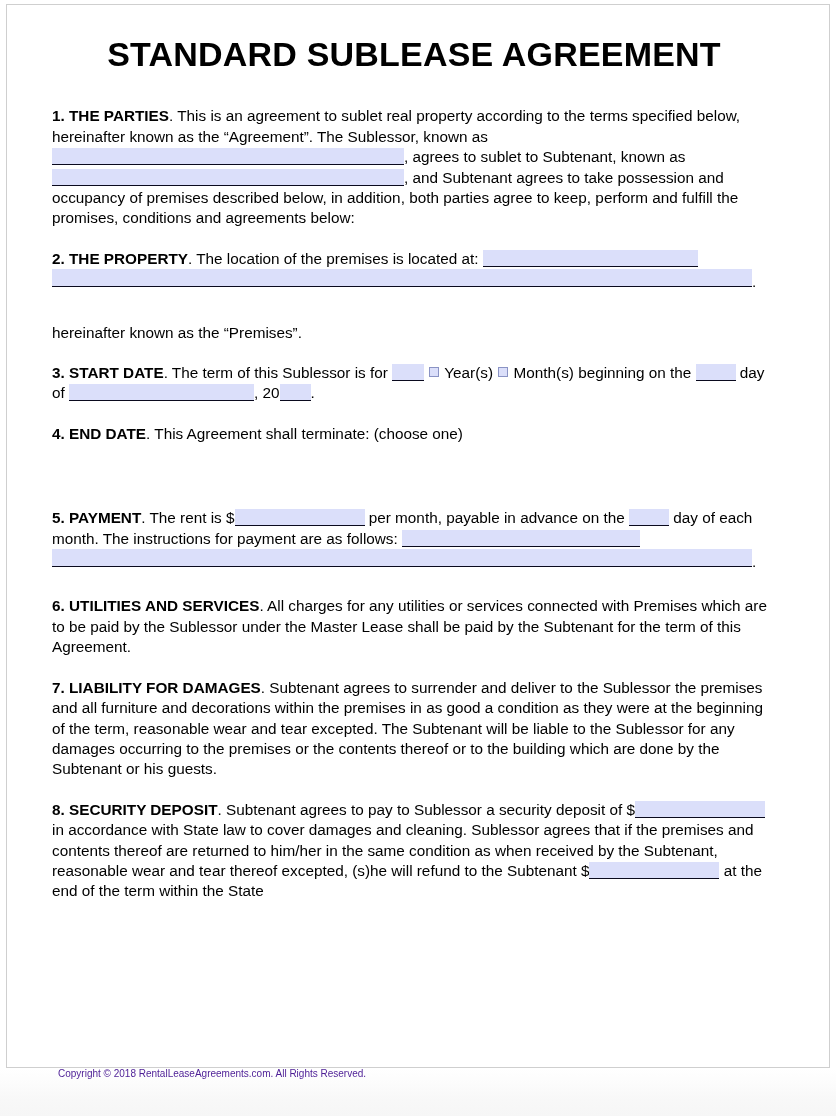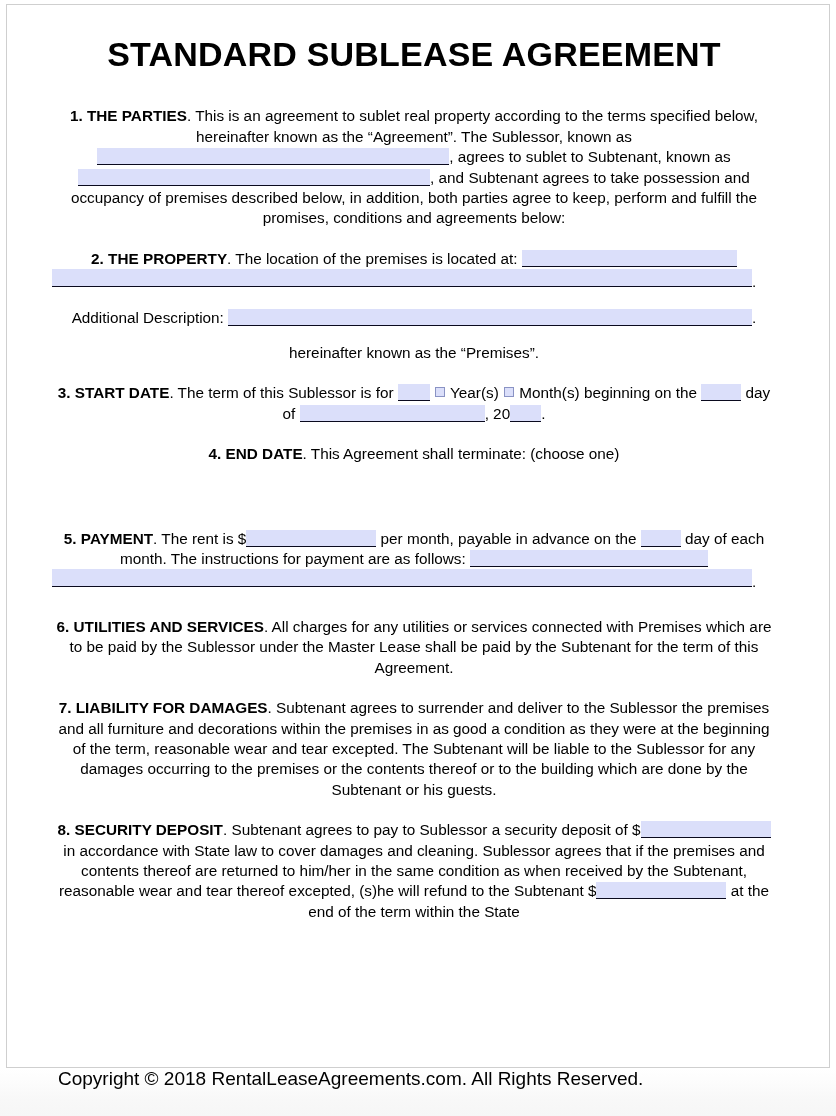--- a/index.html
+++ b/index.html
@@ -49,21 +49,21 @@
     font-weight: bold;
     letter-spacing: 0.2px;
     color: #000000;
     line-height: 1.1;
   }
 
   .para {
     font-size: 15.3px;
     line-height: 20.4px;
     color: #000000;
-    text-align: center;
+    text-align: left;
     margin: 0;
   }
   .sec-head { font-weight: bold; }
 
   
   .fld {
     display: inline-block;
     background: #dbdffa;
     border-bottom: 1.6px solid #0a0a1e;
     vertical-align: -3px;
@@ -103,22 +103,22 @@
   .gap-xs { height: 9px; }
   .gap-s  { height: 15px; }
   .gap-m  { height: 20px; }
   .gap-l  { height: 24px; }
 
   .footer {
     position: absolute;
     left: 58px;
     top: 1068px;
     font-family: "Liberation Sans", sans-serif;
-    font-size: 19px;
-    color: #000000;
+    font-size: 10px;
+    color: #4c1d95;
     white-space: nowrap;
   }
   .nowrap { white-space: nowrap; }
 </style>
 </head>
 <body>
 
 <div class="page">
   <div class="sheet"></div>
   <div class="bottom-band"></div>
@@ -138,22 +138,20 @@
     <div class="gap-m"></div>
 
     <p class="para"><span class="sec-head">2. THE PROPERTY</span><span>. The location of the premises is located at:</span>
       <span class="fld w-prop1"></span></p>
     <div style="position:relative;">
       <span class="fld-block" style="width:700px; display:inline-block;"></span><span class="para" style="font-size:15.3px;">.</span>
     </div>
 
     <div class="gap-s"></div>
 
-    <p class="para"><span>Additional Description:</span>
-      <span class="fld w-addl"></span><span>.</span></p>
 
     <div class="gap-s"></div>
 
     <p class="para">hereinafter known as the “Premises”.</p>
 
     <div class="gap-m"></div>
 
     <p class="para"><span class="sec-head">3. START DATE</span><span>. The term of this Sublessor is for</span>
       <span class="fld w-tiny"></span>
       <span class="cbx"></span> <span>Year(s)</span>

